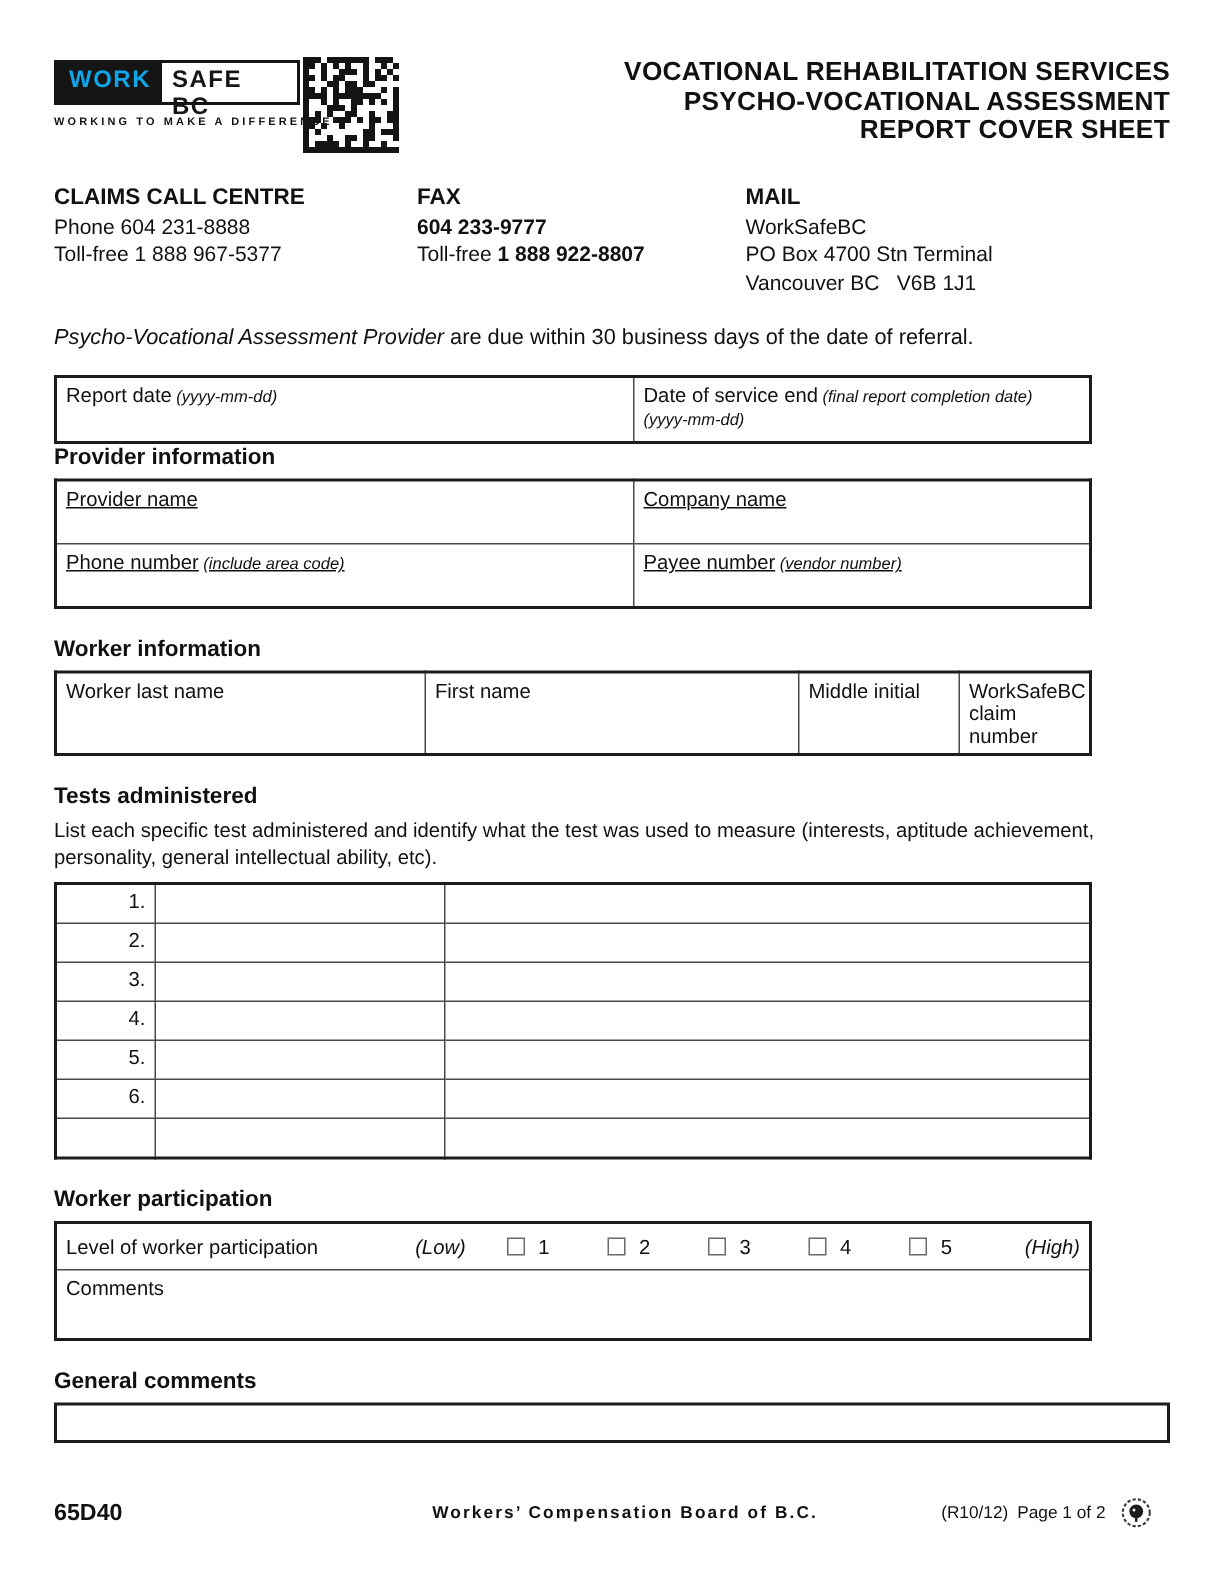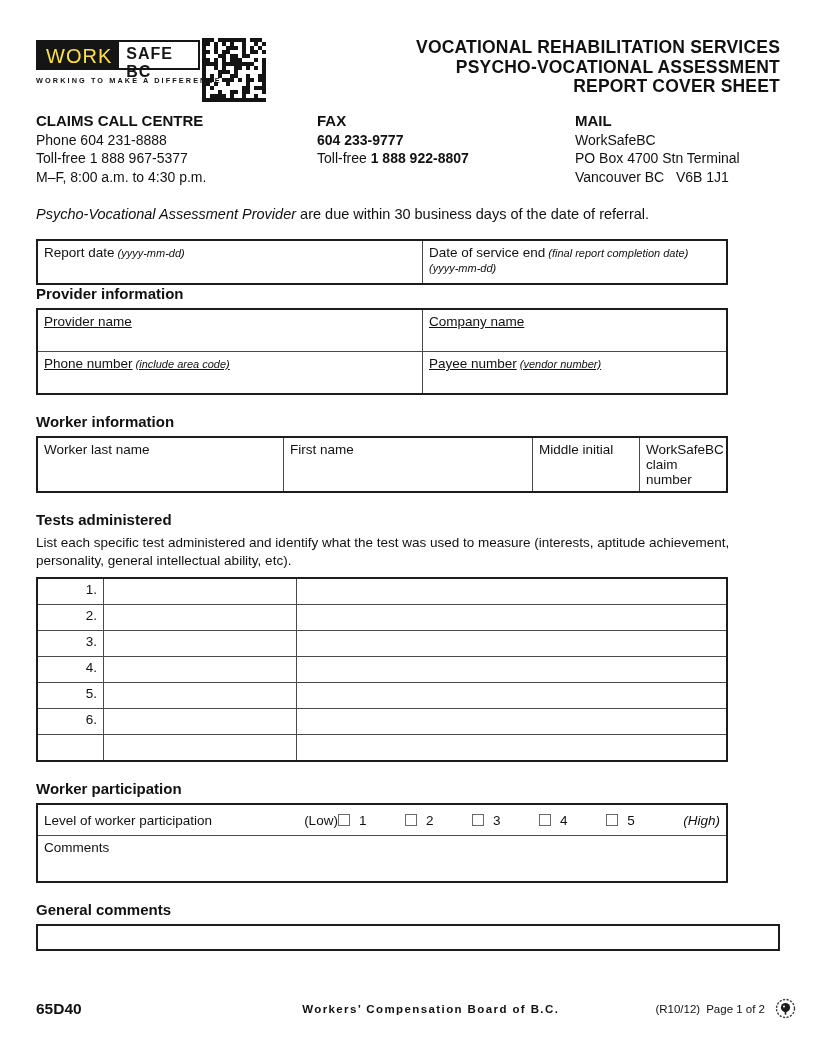--- a/index.html
+++ b/index.html
@@ -3,28 +3,28 @@
 <meta charset="utf-8">
 <style>
   html,body{margin:0;padding:0;background:#ffffff;}
   body{width:816px;height:1056px;font-family:"Liberation Sans",sans-serif;color:#111;}
   .page{position:relative;width:816px;height:1056px;box-sizing:border-box;padding:36px 36px 0 36px;overflow:hidden;}
 
   
   .header{display:flex;align-items:flex-start;}
   .logo-wrap{width:164px;padding-top:4px;}
   .logo-lockup{display:inline-flex;border:2px solid #151515;height:26px;}
-  .logo-work{background:#151515;color:#fde047;font-weight:normal;font-size:20px;letter-spacing:1px;padding:3px 7px 0 8px;}
+  .logo-work{background:#151515;color:#0ea5e9;font-weight:bold;font-size:16px;letter-spacing:1px;padding:3px 7px 0 8px;}
   .logo-safe{background:#fff;color:#151515;font-weight:bold;font-size:16px;letter-spacing:1px;padding:3px 8px 0 7px;}
   .logo-tagline{font-size:7.3px;font-weight:bold;letter-spacing:2.1px;margin-top:6px;white-space:nowrap;}
   .barcode{width:64px;height:68px;margin-left:2px;}
   .title-block{flex:1;text-align:right;font-weight:bold;font-size:17.5px;line-height:19.5px;letter-spacing:.2px;padding-top:2px;}
 
   
-  .contact{display:flex;margin-top:8px;font-size:14px;line-height:18.5px;gap:39px;}
+  .contact{display:flex;margin-top:19px;font-size:14px;line-height:18.5px;}
   .contact h3{margin:0;font-size:15px;line-height:18.5px;}
   .col-claims{width:242px;}
   .col-fax{width:219px;}
   .col-mail{flex:1;}
   .bold{font-weight:bold;}
 
   .notice{margin-top:20px;font-size:14.5px;}
   .notice .it{font-style:italic;}
 
   
@@ -40,30 +40,30 @@
   .prov-tbl td{height:33px;text-decoration:underline;}
   .worker-tbl td{height:36px;}
 
   .tests-desc{font-size:13.5px;line-height:17.5px;margin:2px 0 8px 0;width:720px;}
   .tests-tbl td{height:19px;padding:3px 6px;}
   .tests-tbl{border-bottom-width:3px;}
   .td-num{text-align:right;padding-right:9px;font-size:13.5px;}
 
   .p-row{display:flex;align-items:center;height:22px;}
   .p-label{width:236px;font-size:13.5px;}
-  .p-low{width:62px;font-size:13.5px;text-align:right;}
+  .p-low{width:62px;font-style:italic;font-size:13.5px;}
   .p-high{margin-left:10px;font-style:italic;font-size:13.5px;}
   .p-group{width:68px;display:flex;align-items:center;gap:9px;font-size:13.5px;}
   .cbx{display:inline-block;width:12px;height:12px;border:1.5px solid #6a6a6a;background:#fff;box-sizing:border-box;}
   .comments-cell{height:37px;}
 
   .gc-box{width:744px;height:27px;border:2px solid #1c1c1c;box-sizing:border-box;margin-top:2px;}
 
   
-  .footer{position:absolute;left:36px;right:20px;top:998px;display:flex;align-items:center;}
+  .footer{position:absolute;left:36px;right:48px;top:998px;display:flex;align-items:center;}
   .f-form{font-size:15.5px;font-weight:bold;width:170px;}
   .f-org{flex:1;text-align:center;font-weight:bold;font-size:11.5px;letter-spacing:1.4px;}
   .f-right{display:flex;align-items:center;gap:6px;font-size:11.5px;white-space:nowrap;}
   .f-emblem{width:21px;height:21px;margin-left:4px;}
 </style>
 </head>
 <body>
 
 <div class="page">
 
@@ -226,21 +226,20 @@
       <div>PSYCHO-VOCATIONAL ASSESSMENT</div>
       <div>REPORT COVER SHEET</div>
     </div>
   </div>
 
   <div class="contact">
     <div class="col-claims">
       <h3>CLAIMS CALL CENTRE</h3>
       <div>Phone 604 231-8888</div>
       <div>Toll-free 1 888 967-5377</div>
-      <div>M–F, 8:00 a.m. to 4:30 p.m.</div>
     </div>
     <div class="col-fax">
       <h3>FAX</h3>
       <div class="bold">604 233-9777</div>
       <div><span>Toll-free </span><span class="bold">1 888 922-8807</span></div>
     </div>
     <div class="col-mail">
       <h3>MAIL</h3>
       <div>WorkSafeBC</div>
       <div>PO Box 4700 Stn Terminal</div>

